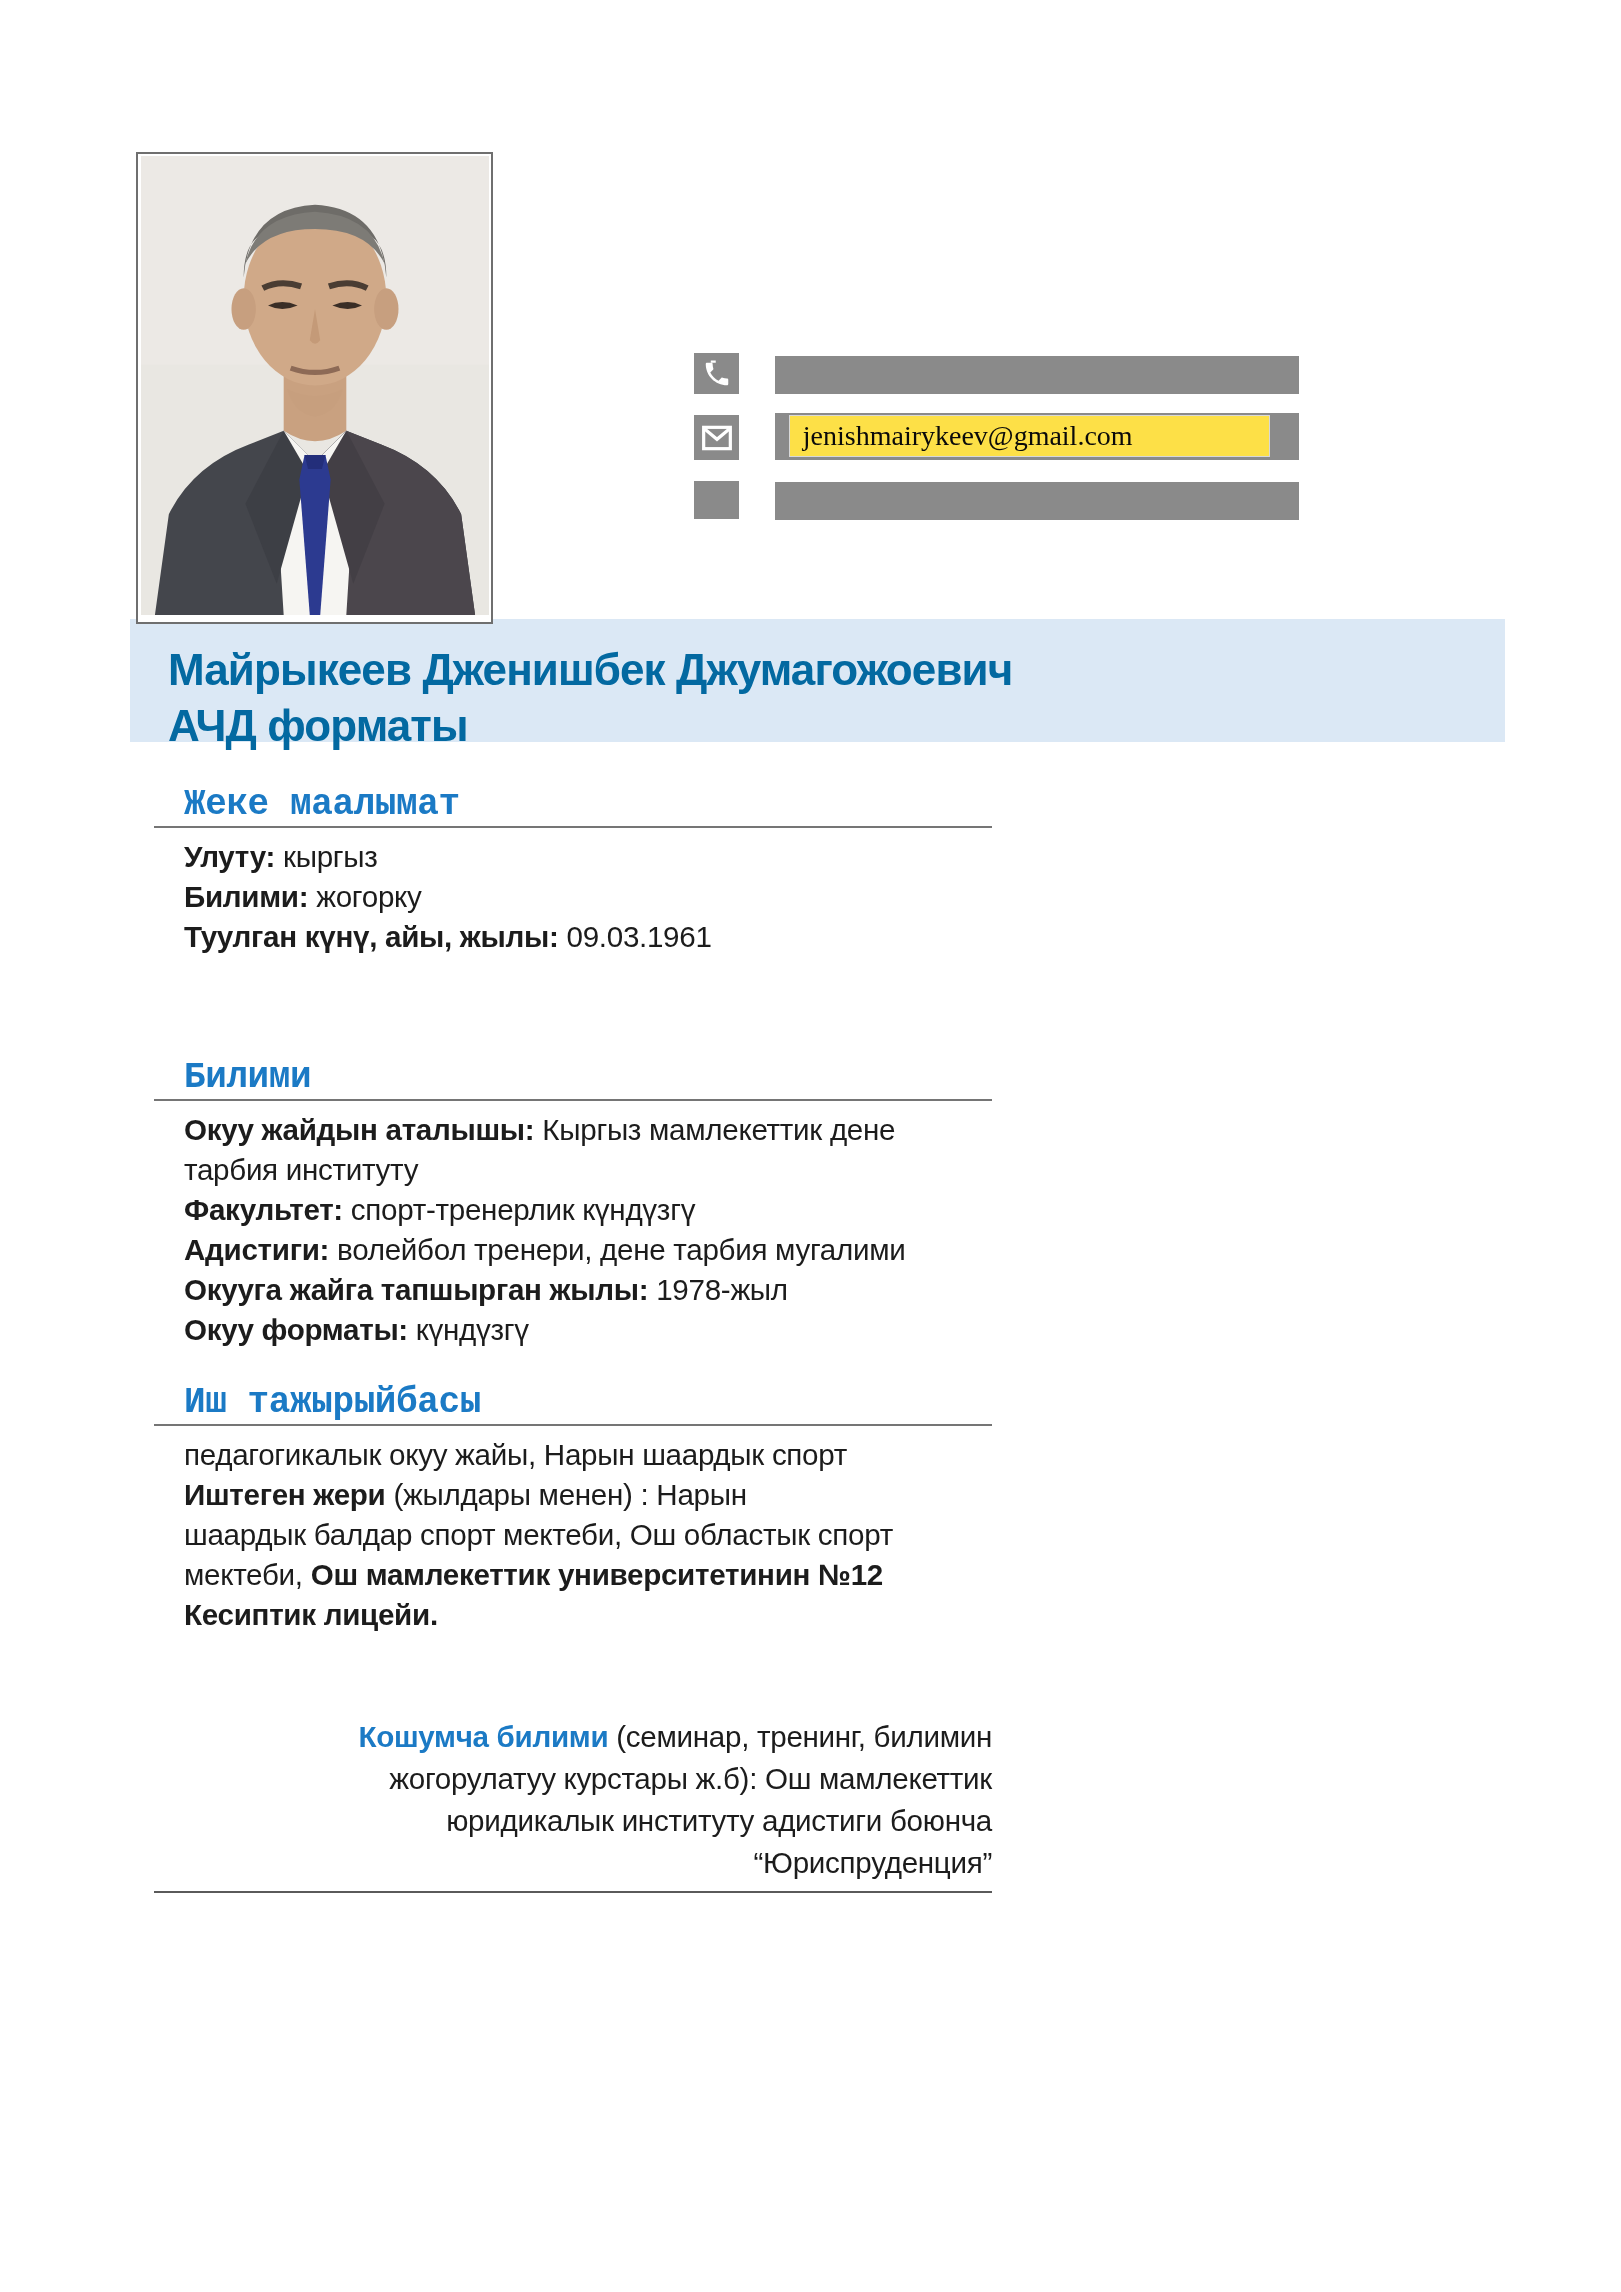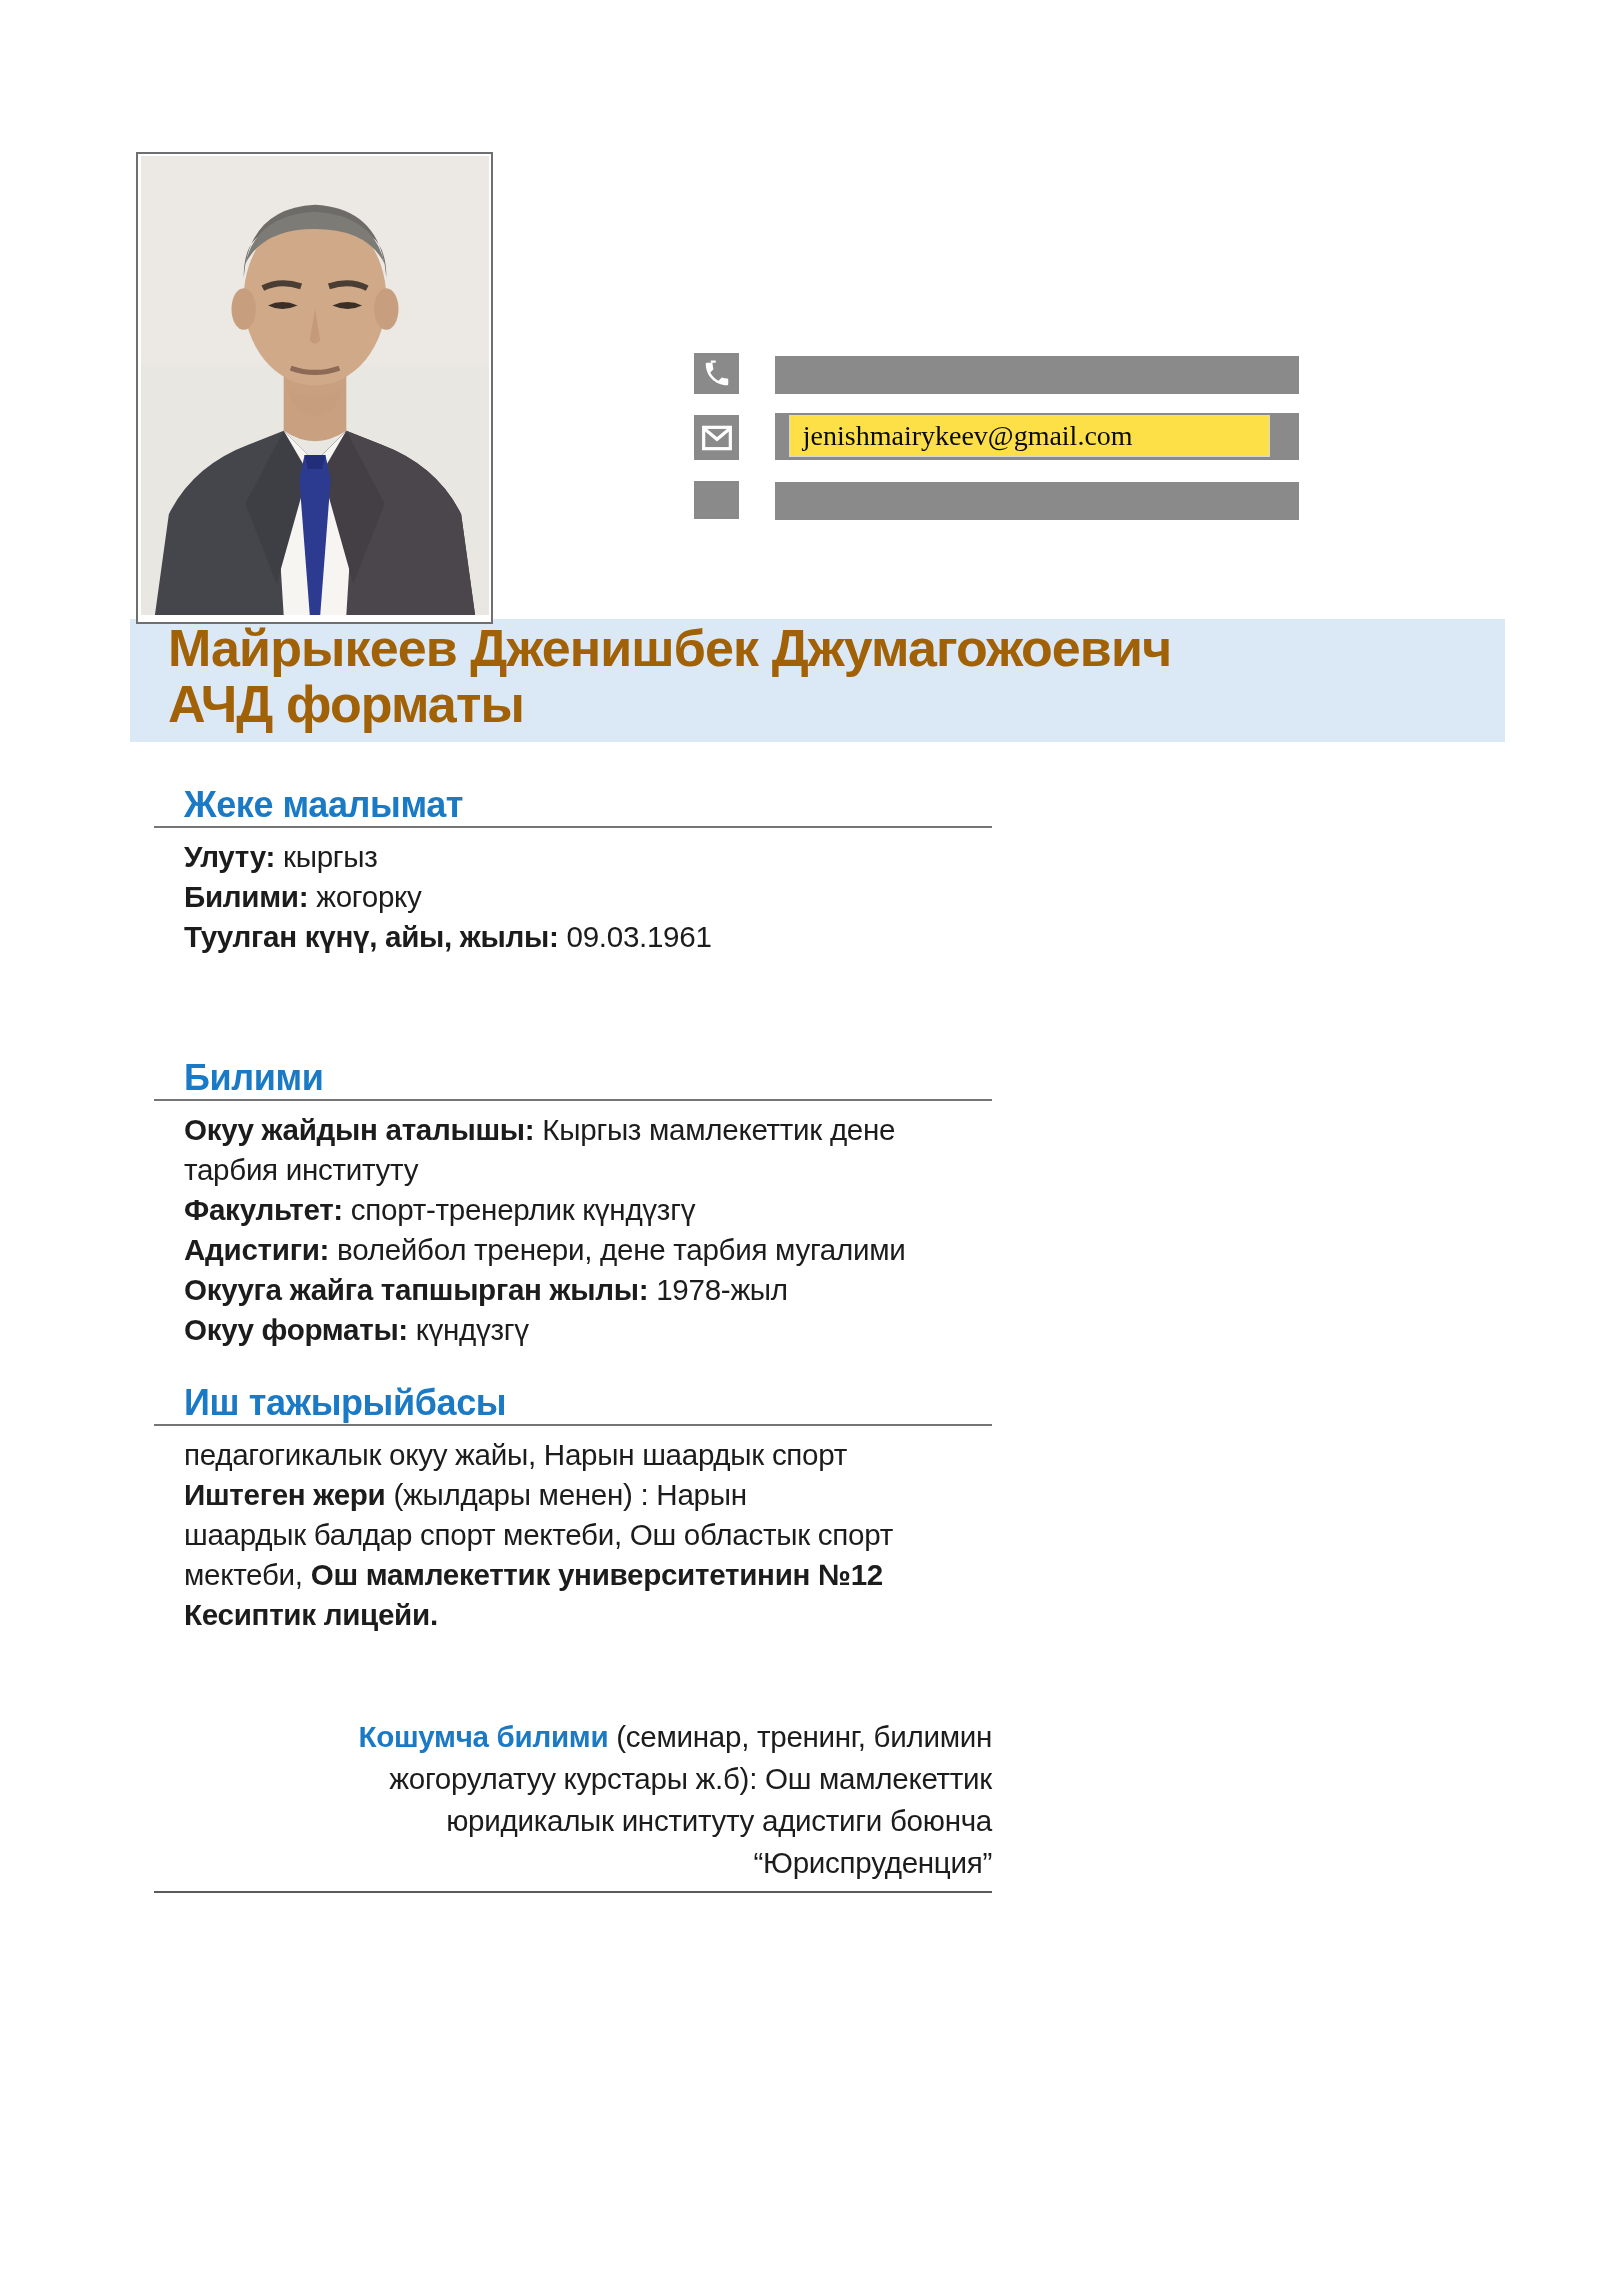--- a/index.html
+++ b/index.html
@@ -51,36 +51,36 @@
   }
 
   
   #banner{
     position:absolute;left:130px;top:619px;
     width:1375px;height:123px;
     background:#dbe8f5;
     z-index:1;
   }
   #banner .t{
-    position:absolute;left:38px;top:1px;
-    font-weight:bold;color:#a16207;
-    font-size:52px;line-height:56px;
+    position:absolute;left:38px;top:23px;
+    font-weight:bold;color:#0369a1;
+    font-size:44px;line-height:56px;
     letter-spacing:-0.9px;white-space:nowrap;
   }
 
   
   .section{position:absolute;left:154px;width:838px;}
   #s0{top:786px;}
   #s1{top:1059px;}
   #s2{top:1384px;}
   #s3{top:1707px;}
   .sec-heading{
     padding-left:30px;
     font-size:36px;line-height:38px;font-weight:bold;
-    color:#1b7ac5;letter-spacing:-0.4px;
+    color:#1b7ac5;letter-spacing:-0.4px;font-family:Liberation Mono, monospace;
   }
   .rule{height:2.7px;background:#757575;margin-top:1.8px;}
   .rule.end{height:1.8px;background:#5a5a5a;margin-top:7.2px;}
   .lines{padding-left:30px;margin-top:9px;}
   .line{
     font-size:29.6px;line-height:40px;
     letter-spacing:-0.3px;white-space:nowrap;
   }
   #s3 .line{line-height:42px;text-align:right;}
   .line .b{font-weight:bold;}

